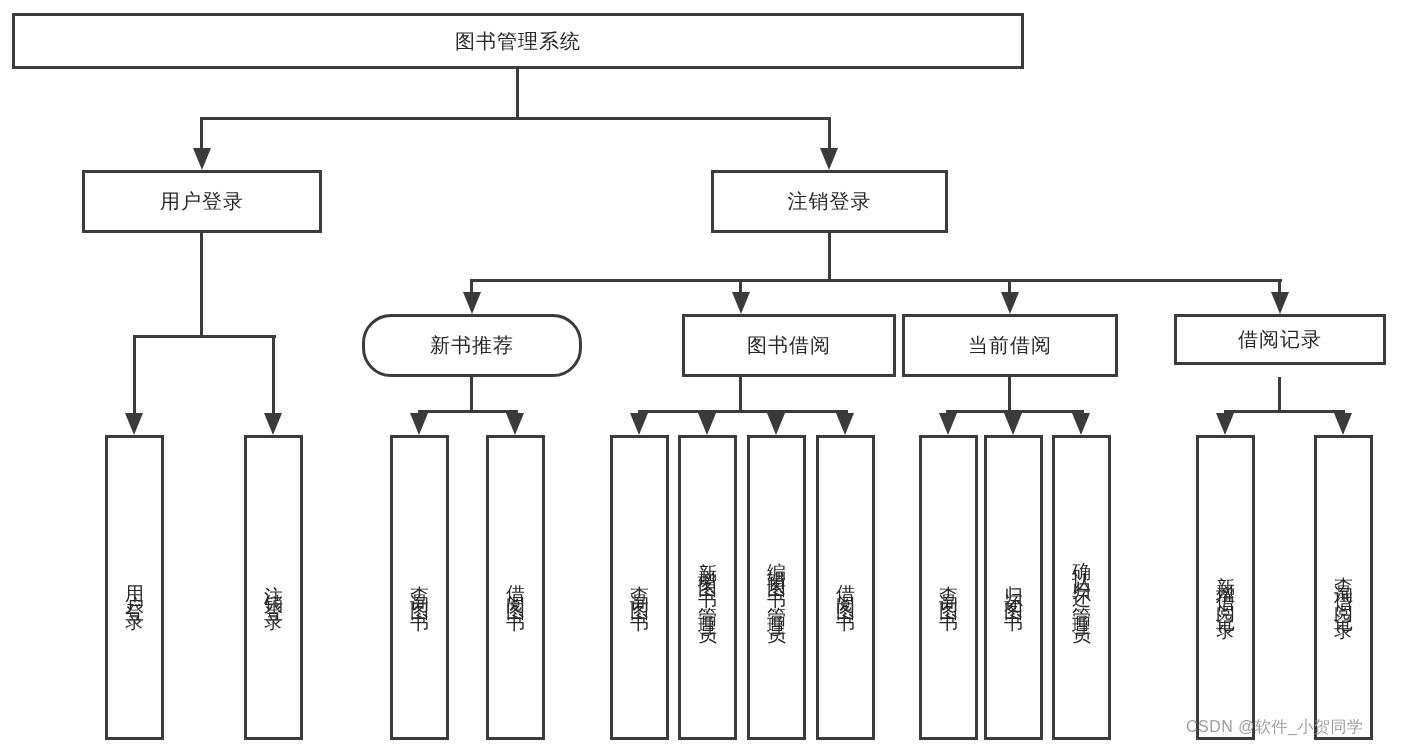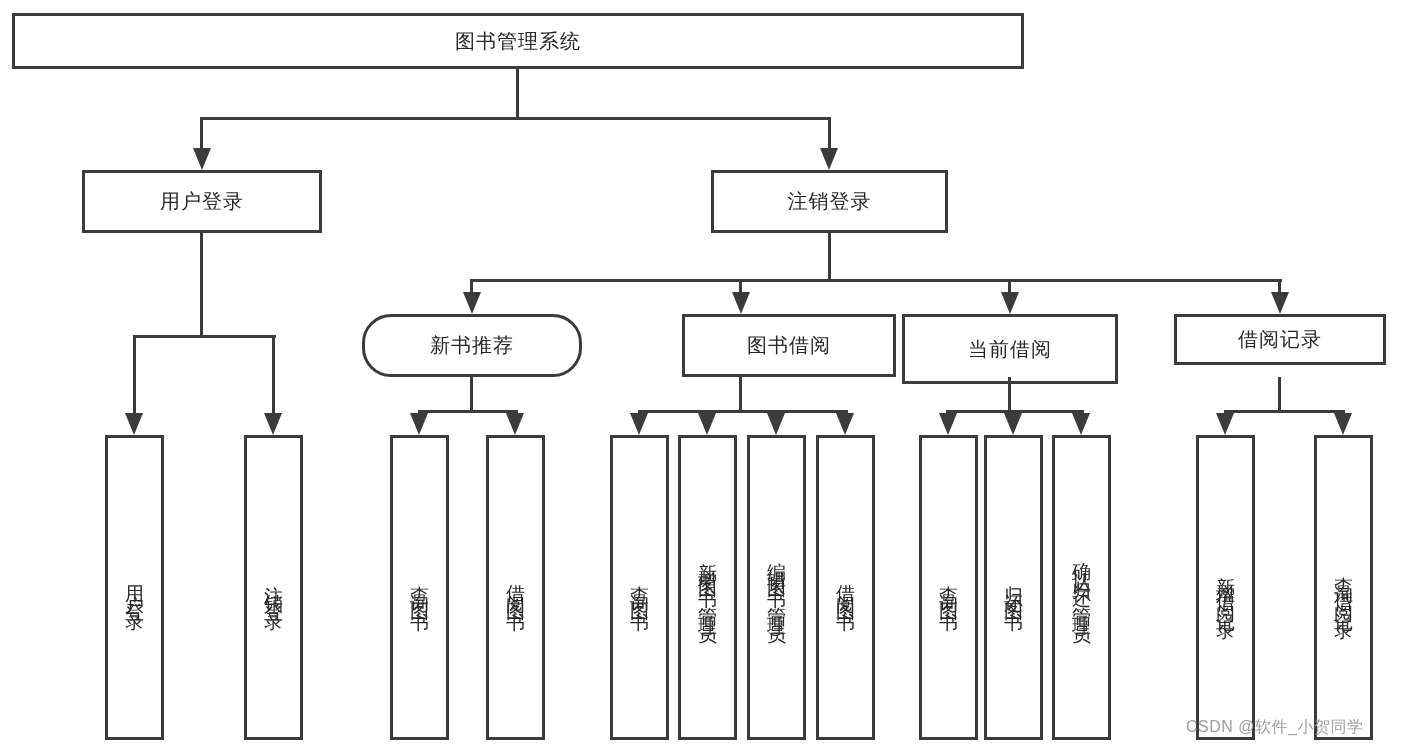--- a/index.html
+++ b/index.html
@@ -70,21 +70,21 @@
   <div class="node" style="left:711px; top:170px; width:237px; height:63px;">
     <span class="hlabel">注销登录</span>
   </div>
 
   <div class="node" style="left:362px; top:314px; width:220px; height:63px;border-radius:29px;">
     <span class="hlabel">新书推荐</span>
   </div>
   <div class="node" style="left:634px; top:314px; width:214px; height:63px;margin-left:48px;">
     <span class="hlabel">图书借阅</span>
   </div>
-  <div class="node" style="left:902px; top:314px; width:216px; height:70px;">
+  <div class="node" style="left:902px; top:314px; width:216px; height:63px;">
     <span class="hlabel">当前借阅</span>
   </div>
   <div class="node" style="left:1174px; top:314px; width:212px; height:51px;">
     <span class="hlabel">借阅记录</span>
   </div>
 
   <div class="node" style="left:105px; top:435px; width:59px; height:305px;">
     <span class="vtext">用户登录</span>
   </div>
   <div class="node" style="left:244px; top:435px; width:59px; height:305px;">

